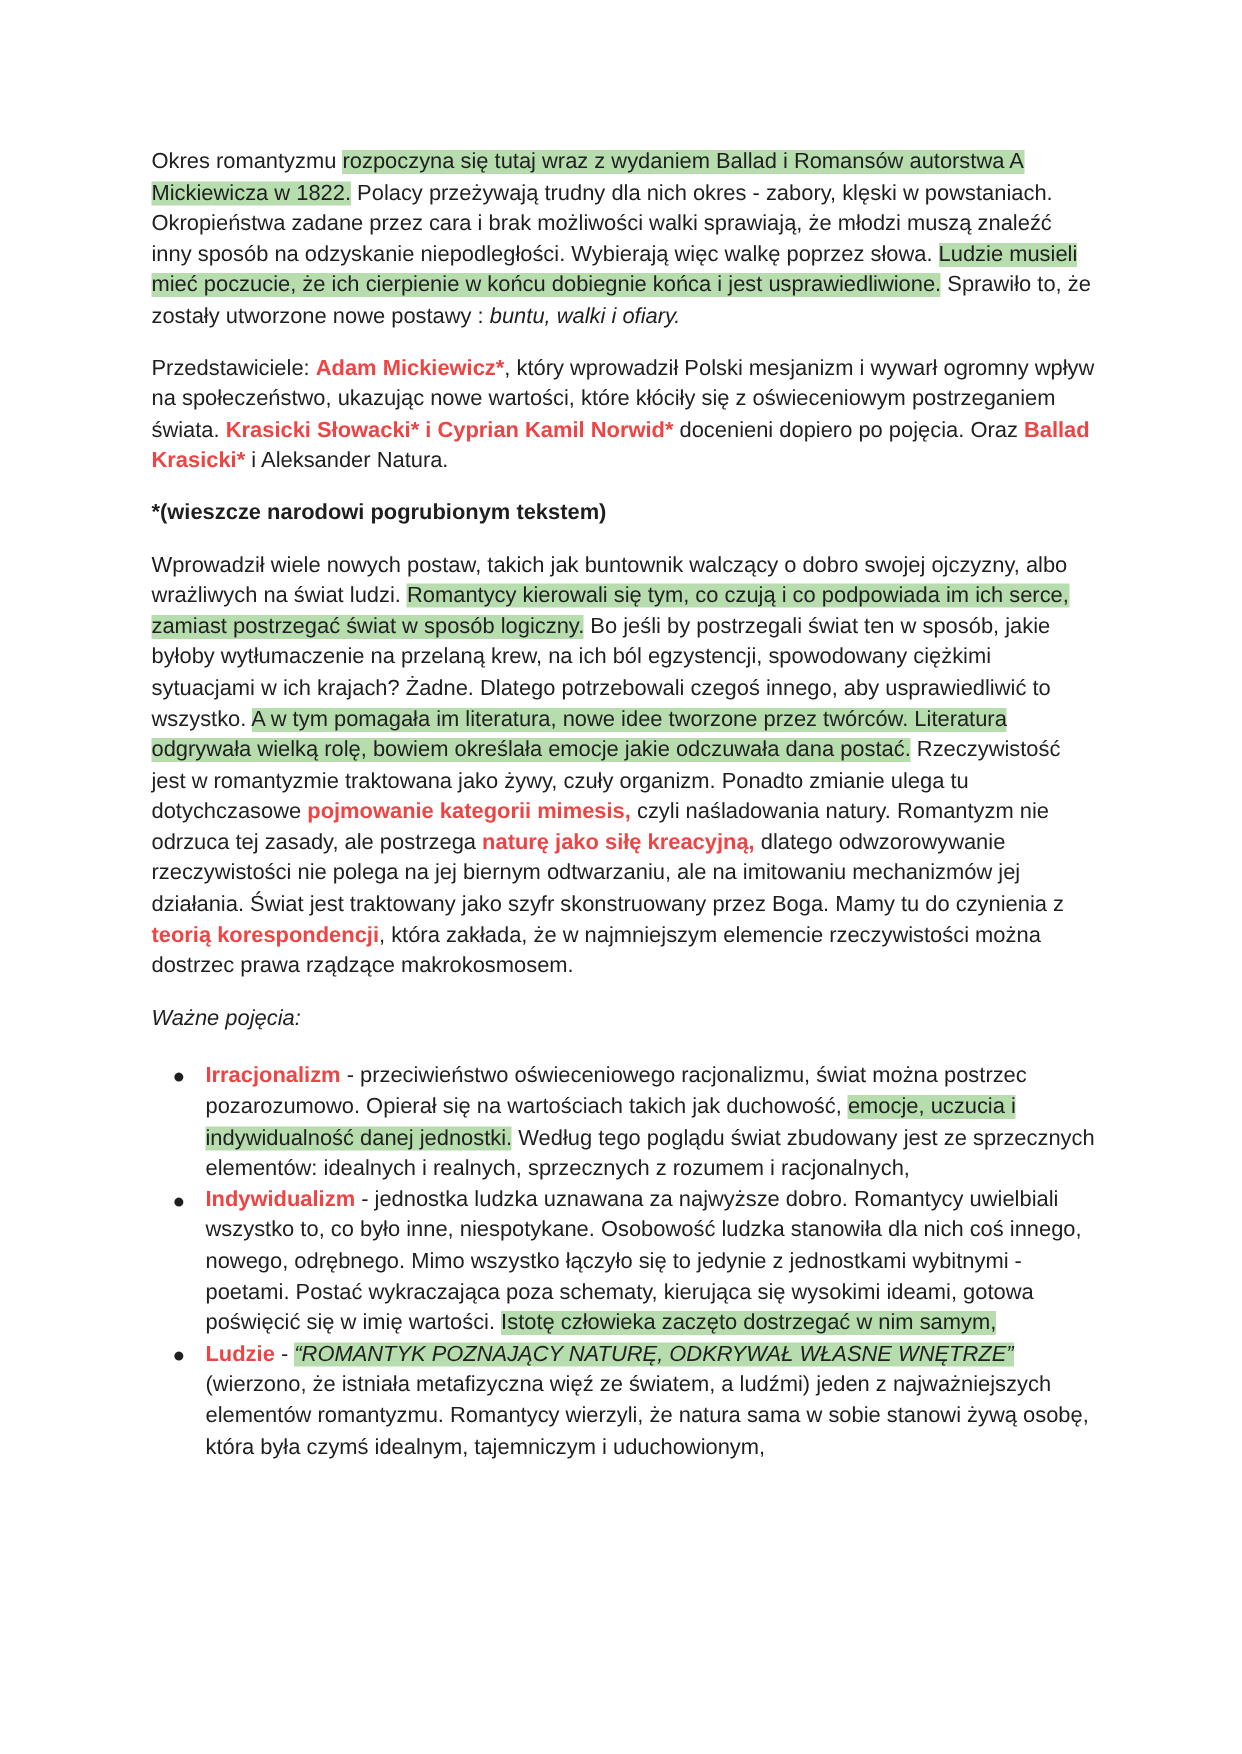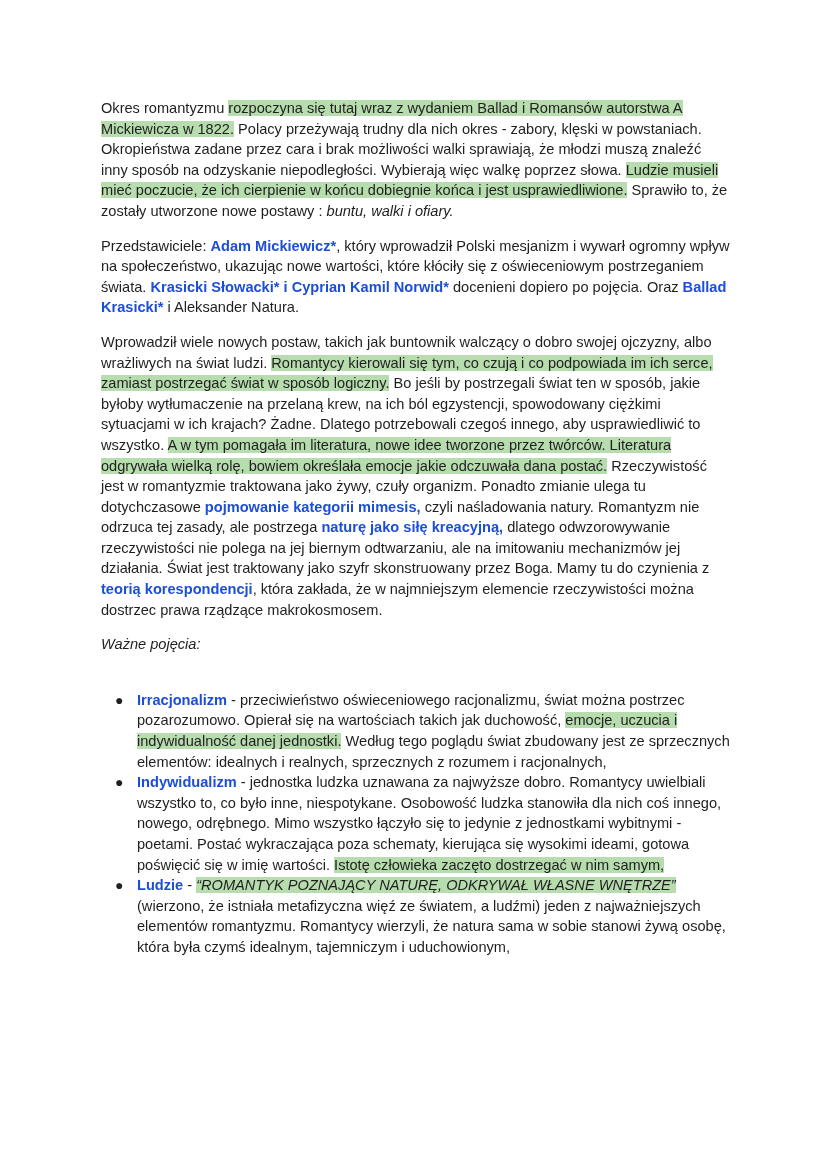--- a/index.html
+++ b/index.html
@@ -8,44 +8,45 @@
     position: absolute; left: 0; top: 0; width: 824px; height: 1169px;
     background: #ffffff;
   }
   .content {
     position: absolute; left: 101px; top: 98px; width: 630px;
     font-family: "Liberation Sans", sans-serif;
     font-size: 14.6px; line-height: 20.6px; color: #1f1f1f;
   }
   p { margin: 0 0 14px 0; }
   .hl { background: #b7dcae; }
-  b { font-weight: bold; color: #1d4ed8; text-align: center; }
+  b { font-weight: bold; color: #ef4444; text-align: center; }
   i { font-style: italic; }
   ul.concepts { list-style: none; margin: 0; padding: 0 0 0 36px; }
   ul.concepts li { position: relative; margin: 0; }
   ul.concepts li .bullet {
     position: absolute; left: -22px; top: 0; font-size: 14px;
   }
   .heading-bold { font-weight: bold; }
 </style>
 </head>
 <body>
 
 <div class="page">
   <div class="content">
 
     <p><span>Okres romantyzmu </span><span class="hl">rozpoczyna się tutaj wraz z wydaniem Ballad i Romansów autorstwa A Mickiewicza w 1822.</span><span> Polacy przeżywają trudny dla nich okres - zabory, klęski w powstaniach. Okropieństwa zadane przez cara i brak możliwości walki sprawiają, że młodzi muszą znaleźć inny sposób na odzyskanie niepodległości. Wybierają więc walkę poprzez słowa. </span><span class="hl">Ludzie musieli mieć poczucie, że ich cierpienie w końcu dobiegnie końca i jest usprawiedliwione.</span><span> Sprawiło to, że zostały utworzone nowe postawy : </span><i>buntu, walki i ofiary.</i></p>
 
     <p><span>Przedstawiciele: </span><b>Adam Mickiewicz*</b><span>, który wprowadził Polski mesjanizm i wywarł ogromny wpływ na społeczeństwo, ukazując nowe wartości, które kłóciły się z oświeceniowym postrzeganiem świata. </span><b>Krasicki Słowacki* i Cyprian Kamil Norwid*</b><span> docenieni dopiero po pojęcia. Oraz </span><b>Ballad Krasicki*</b><span> i Aleksander Natura.</span></p>
 
+    <p class="heading-bold">*(wieszcze narodowi pogrubionym tekstem)</p>
 
 
     <p><span>Wprowadził wiele nowych postaw, takich jak buntownik walczący o dobro swojej ojczyzny, albo wrażliwych na świat ludzi. </span><span class="hl">Romantycy kierowali się tym, co czują i co podpowiada im ich serce, zamiast postrzegać świat w sposób logiczny.</span><span> Bo jeśli by postrzegali świat ten w sposób, jakie byłoby wytłumaczenie na przelaną krew, na ich ból egzystencji, spowodowany ciężkimi sytuacjami w ich krajach? Żadne. Dlatego potrzebowali czegoś innego, aby usprawiedliwić to wszystko. </span><span class="hl">A w tym pomagała im literatura, nowe idee tworzone przez twórców. Literatura odgrywała wielką rolę, bowiem określała emocje jakie odczuwała dana postać.</span><span> Rzeczywistość jest w romantyzmie traktowana jako żywy, czuły organizm. Ponadto zmianie ulega tu dotychczasowe </span><b>pojmowanie kategorii mimesis,</b><span> czyli naśladowania natury. Romantyzm nie odrzuca tej zasady, ale postrzega </span><b>naturę jako siłę kreacyjną,</b><span> dlatego odwzorowywanie rzeczywistości nie polega na jej biernym odtwarzaniu, ale na imitowaniu mechanizmów jej działania. Świat jest traktowany jako szyfr skonstruowany przez Boga. Mamy tu do czynienia z </span><b>teorią korespondencji</b><span>, która zakłada, że w najmniejszym elemencie rzeczywistości można dostrzec prawa rządzące makrokosmosem.</span></p>
 
-    <p style="margin-bottom:35px;"><i>Ważne pojęcia:</i></p>
+    <p style="margin-bottom:18px;"><i>Ważne pojęcia:</i></p>
 
     <ul class="concepts">
       <li><span class="bullet">●</span><b>Irracjonalizm</b><span> - przeciwieństwo oświeceniowego racjonalizmu, świat można postrzec pozarozumowo. Opierał się na wartościach takich jak duchowość, </span><span class="hl">emocje, uczucia i indywidualność danej jednostki.</span><span> Według tego poglądu świat zbudowany jest ze sprzecznych elementów: idealnych i realnych, sprzecznych z rozumem i racjonalnych,</span></li>
       <li><span class="bullet">●</span><b>Indywidualizm</b><span> - jednostka ludzka uznawana za najwyższe dobro. Romantycy uwielbiali wszystko to, co było inne, niespotykane. Osobowość ludzka stanowiła dla nich coś innego, nowego, odrębnego. Mimo wszystko łączyło się to jedynie z jednostkami wybitnymi - poetami. Postać wykraczająca poza schematy, kierująca się wysokimi ideami, gotowa poświęcić się w imię wartości. </span><span class="hl">Istotę człowieka zaczęto dostrzegać w nim samym,</span><span></span></li>
       <li><span class="bullet">●</span><b>Ludzie</b><span> - </span><i class="hl">“ROMANTYK POZNAJĄCY NATURĘ, ODKRYWAŁ WŁASNE WNĘTRZE”</i><span> (wierzono, że istniała metafizyczna więź ze światem, a ludźmi) jeden z najważniejszych elementów romantyzmu. Romantycy wierzyli, że natura sama w sobie stanowi żywą osobę, która była czymś idealnym, tajemniczym i uduchowionym,</span></li>
     </ul>
 
   </div>
 </div>
 

